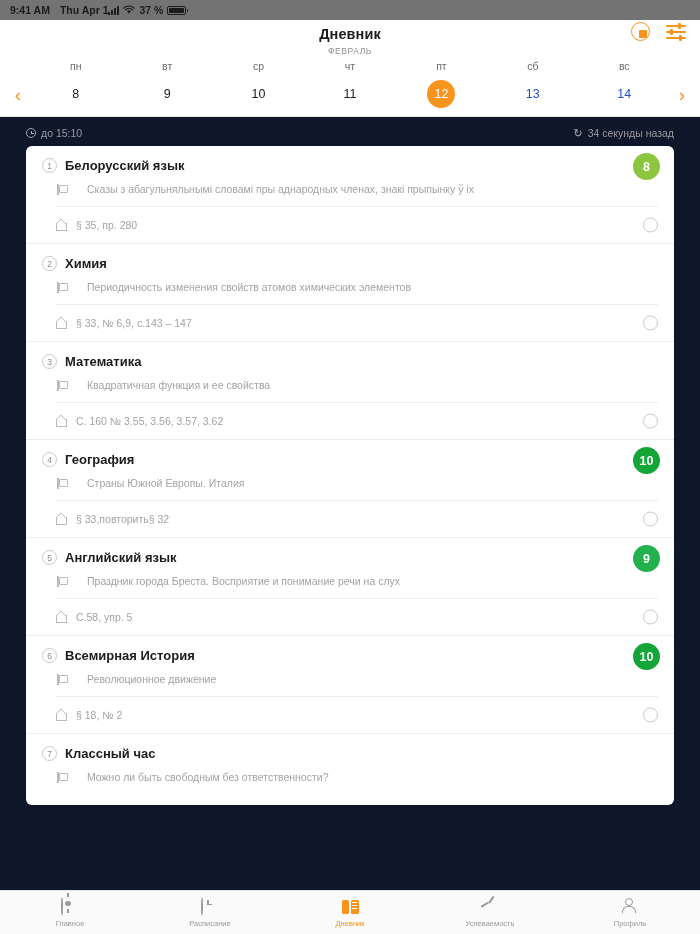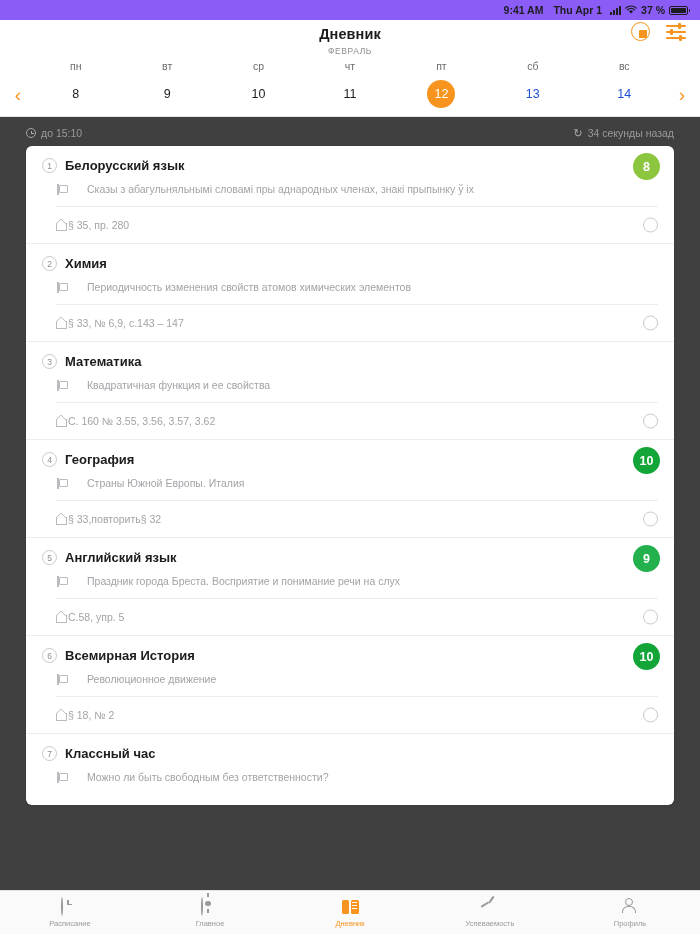--- a/index.html
+++ b/index.html
@@ -7,25 +7,24 @@
     width: 700px; height: 934px;
     font-family: "Liberation Sans", "DejaVu Sans", sans-serif;
     background: #ffffff;
     overflow: hidden;
   }
   .screen { position: relative; width: 700px; height: 934px; display: flex; flex-direction: column; }
 
   
   .statusbar {
     height: 20px; flex: 0 0 20px;
-    display: flex; align-items: center; justify-content: flex-end;
+    display: flex; align-items: center; justify-content: flex-start;
     padding: 0 12px 0 10px;
     font-size: 10.5px; font-weight: bold; color: #1c1c1e;
-    background: #8b5cf6;
-    gap: 8px;
+    background: #737373;
   }
   .sb-left { display: flex; align-items: center; gap: 10px; }
   .sb-right { display: flex; align-items: center; gap: 4px; }
   .sig { display: flex; align-items: flex-end; gap: 1px; height: 9px; }
   .sig i { display: block; width: 2px; background: #1c1c1e; border-radius: .5px; }
   .sig i:nth-child(1){height:3px}.sig i:nth-child(2){height:5px}
   .sig i:nth-child(3){height:7px}.sig i:nth-child(4){height:9px}
   .batt { width: 19px; height: 9px; border: 1px solid #1c1c1e; border-radius: 2px; position: relative; padding: 1px; }
   .batt::after { content:""; position:absolute; right:-3px; top:2.5px; width:1.5px; height:3px; background:#1c1c1e; border-radius:0 1px 1px 0; }
   .batt b { display:block; height:100%; width:100%; background:#1c1c1e; border-radius:1px; }
@@ -57,21 +56,21 @@
   .date-pill {
     min-width:28px; height:28px; padding:0 6px; border-radius:14px;
     display:flex; align-items:center; justify-content:center;
     font-size:12.5px; color:#1c1c1e;
   }
   .date-pill.sel { background:#f7941e; color:#fff; font-weight:500; }
   .date-pill.dim { color:#1d4ed8; }
   .hdr-divider { height:1px; background:#e6e6e6; }
 
   
-  .content { flex:1; background:#404040; overflow:hidden; position:relative; }
+  .content { flex:1; background:#0f172a; overflow:hidden; position:relative; }
   .meta-row { display:flex; justify-content:space-between; align-items:center; padding:10px 26px 7px 26px; font-size:10.5px; color:#9a9a9e; }
   .meta-left, .meta-right { display:flex; align-items:center; gap:5px; }
   .clock-ic { width:10px; height:10px; border:1px solid #a8a8ad; border-radius:50%; position:relative; }
   .clock-ic::before { content:""; position:absolute; left:3.7px; top:1.6px; width:1px; height:3.4px; background:#a8a8ad; }
   .clock-ic::after { content:""; position:absolute; left:4.2px; top:4.4px; width:3px; height:1px; background:#a8a8ad; }
   .refresh-ic { font-size:11px; color:#a8a8ad; line-height:1; }
 
   .card { margin:0 26px; background:#fff; border-radius:6px; box-shadow:0 1px 3px rgba(0,0,0,.10); overflow:hidden; }
 
   .lesson { position:relative; }
@@ -88,21 +87,21 @@
     width:27px; height:27px; border-radius:50%;
     display:flex; align-items:center; justify-content:center;
     color:#fff; font-size:12.5px; font-weight:bold;
   }
   .topic-row { display:flex; align-items:center; gap:20px; padding:4px 16px 11px 30px; }
   .topic-ic { width:11px; height:11px; position:relative; flex:0 0 11px; }
   .topic-ic::before { content:""; position:absolute; left:1px; top:0; width:1.6px; height:11px; background:#b9b9be; }
   .topic-ic::after { content:""; position:absolute; left:3px; top:1px; width:7px; height:6px; border:1.3px solid #b9b9be; border-radius:1px; }
   .topic-text { font-size:10.5px; color:#a3a3a8; }
   .hw-sep { height:1px; background:#ededed; margin:0 16px 0 30px; }
-  .hw-row { display:flex; align-items:center; gap:0; padding:12px 16px 12px 30px; position:relative; }
+  .hw-row { display:flex; align-items:center; gap:8px; padding:12px 16px 12px 30px; position:relative; }
   .home-ic { width:12px; height:11px; position:relative; flex:0 0 12px; }
   .home-ic::before { content:""; position:absolute; left:0; top:3.5px; width:8.5px; height:7px; border:1.2px solid #b9b9be; border-top:none; }
   .home-ic::after { content:""; position:absolute; left:1px; top:0px; width:7px; height:7px; border-left:1.2px solid #b9b9be; border-top:1.2px solid #b9b9be; transform:rotate(45deg); border-radius:1px 0 0 0; }
   .hw-text { font-size:10.5px; color:#a3a3a8; }
   .hw-check { position:absolute; right:16px; top:50%; transform:translateY(-50%); width:15px; height:15px; border-radius:50%; border:1.2px solid #c9c9ce; cursor:pointer; }
 
   
   .tabbar { flex:0 0 44px; height:44px; background:#fafafa; border-top:1px solid #e3e3e3; display:flex; }
   .tab { flex:1; display:flex; flex-direction:column; align-items:center; justify-content:center; gap:3px; cursor:pointer; }
   .tab-label { font-size:7.5px; color:#9a9a9e; }
@@ -350,26 +349,26 @@
           <span class="topic-ic"></span>
           <span class="topic-text">Можно ли быть свободным без ответственности?</span>
         </div>
       </div>
 
     </div>
   </div>
 
   <div class="tabbar">
     <div class="tab">
+      <span class="tab-ic"><span class="ic-target"></span></span>
+      <span class="tab-label">Главное</span>
+    </div>
+    <div class="tab">
       <span class="tab-ic"><span class="ic-clock"></span></span>
       <span class="tab-label">Расписание</span>
-    </div>
-    <div class="tab">
-      <span class="tab-ic"><span class="ic-target"></span></span>
-      <span class="tab-label">Главное</span>
     </div>
     <div class="tab active">
       <span class="tab-ic">
           <span class="ic-book">
             <i></i>
             <i></i>
           </span>
         </span>
       <span class="tab-label">Дневник</span>
     </div>

